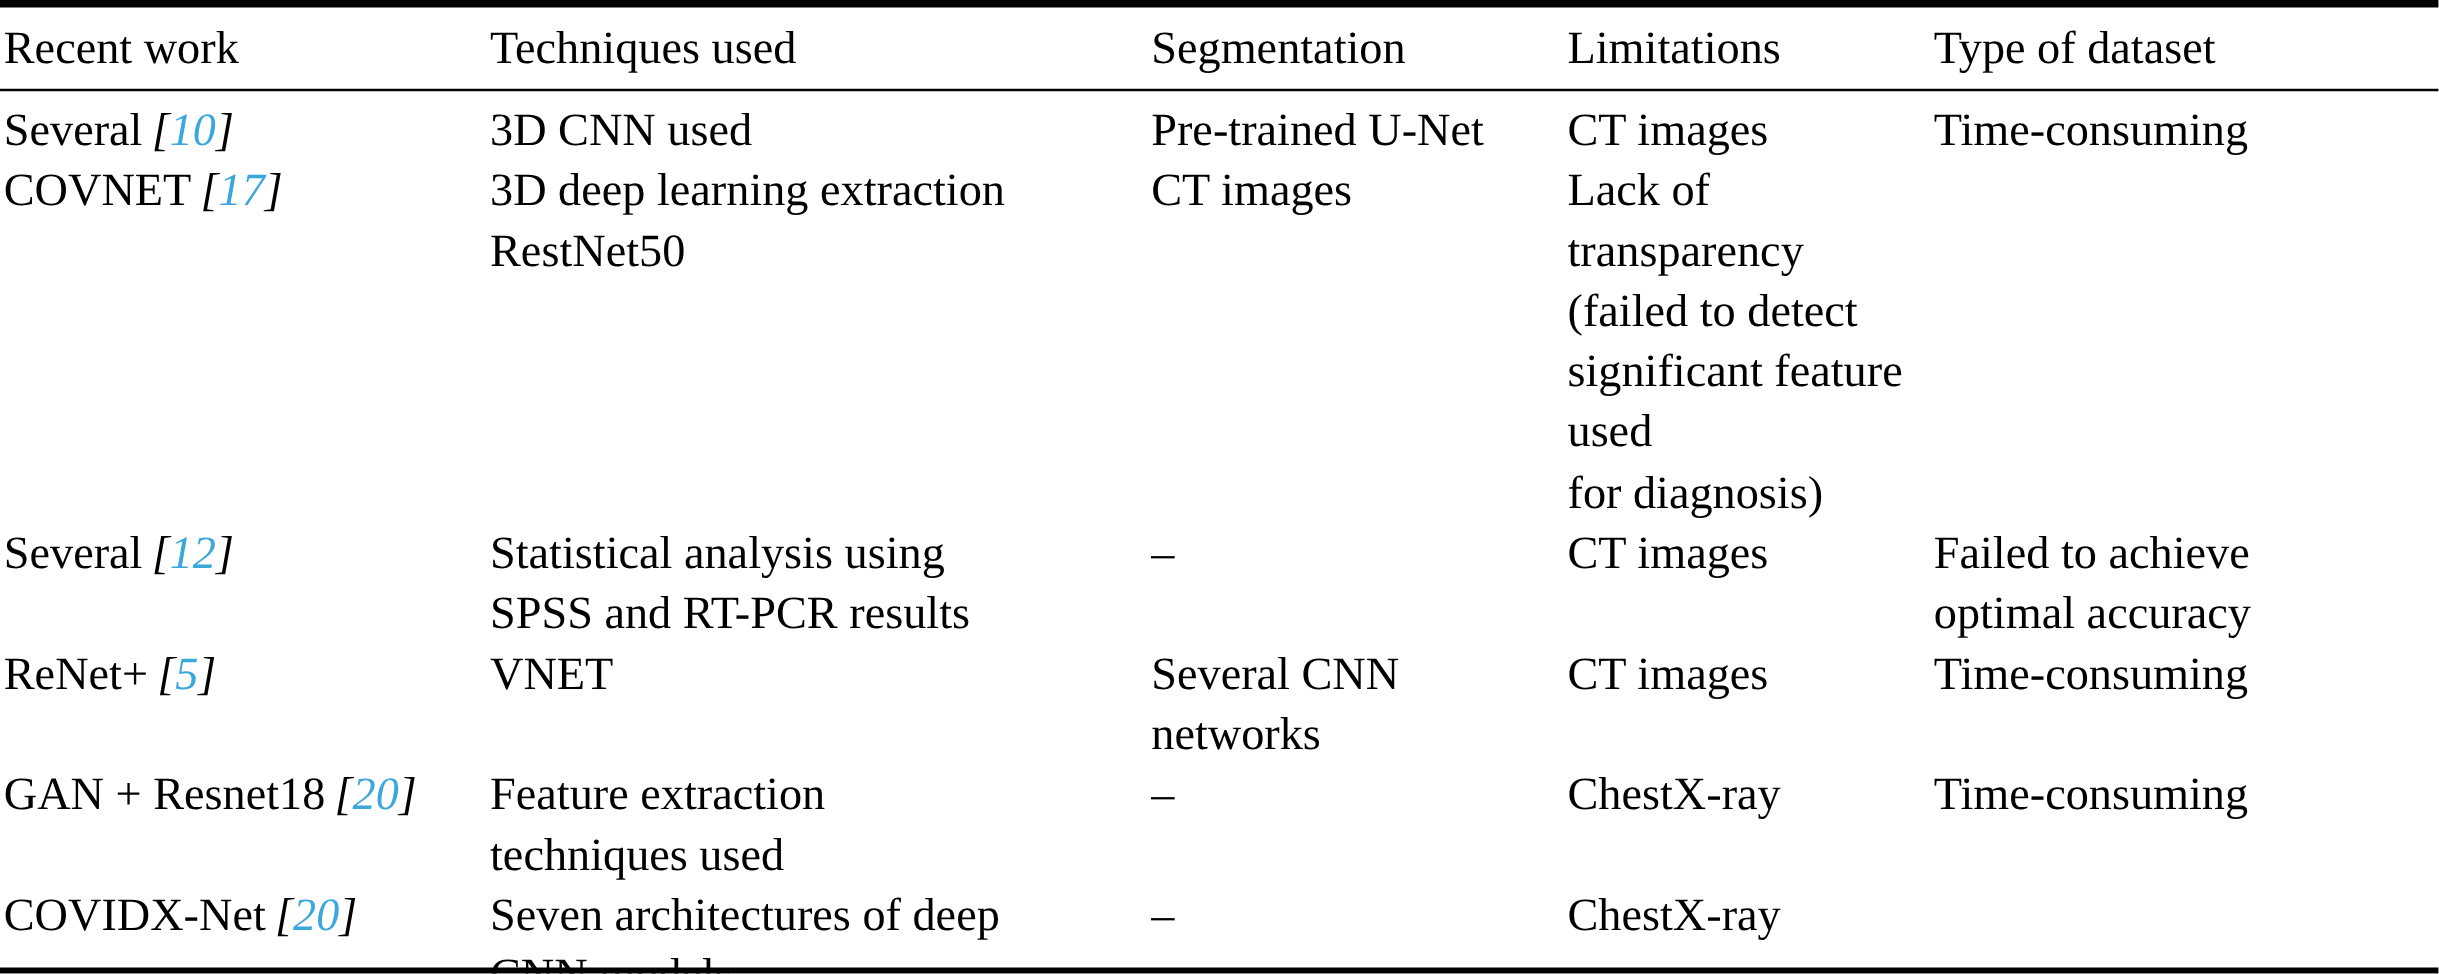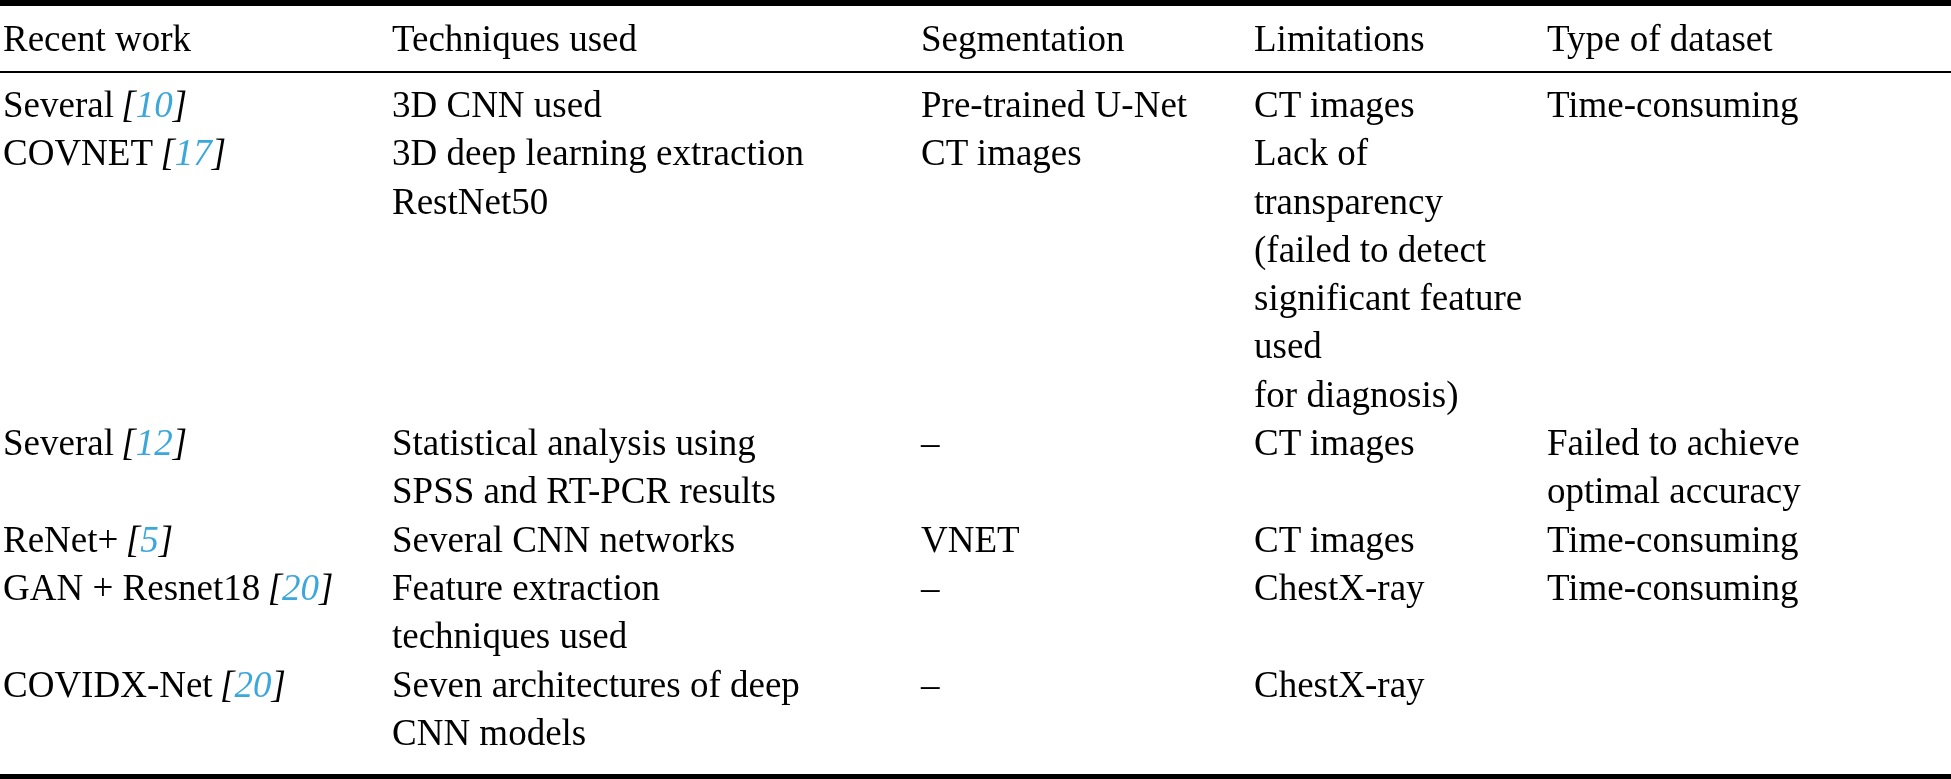--- a/index.html
+++ b/index.html
@@ -108,22 +108,22 @@
         <div class="cell">Statistical analysis using
 SPSS and RT-PCR results</div>
         <div class="cell">–</div>
         <div class="cell">CT images</div>
         <div class="cell">Failed to achieve
 optimal accuracy</div>
       </div>
 
       <div class="grid-row">
         <div class="cell"><span>ReNet+</span><span class="cite-wrap"><span class="cite">5</span></span></div>
+        <div class="cell">VNET</div>
         <div class="cell">Several CNN networks</div>
-        <div class="cell">VNET</div>
         <div class="cell">CT images</div>
         <div class="cell">Time-consuming</div>
       </div>
 
       <div class="grid-row">
         <div class="cell"><span>GAN + Resnet18</span><span class="cite-wrap"><span class="cite">20</span></span></div>
         <div class="cell">Feature extraction
 techniques used</div>
         <div class="cell">–</div>
         <div class="cell">ChestX-ray</div>

